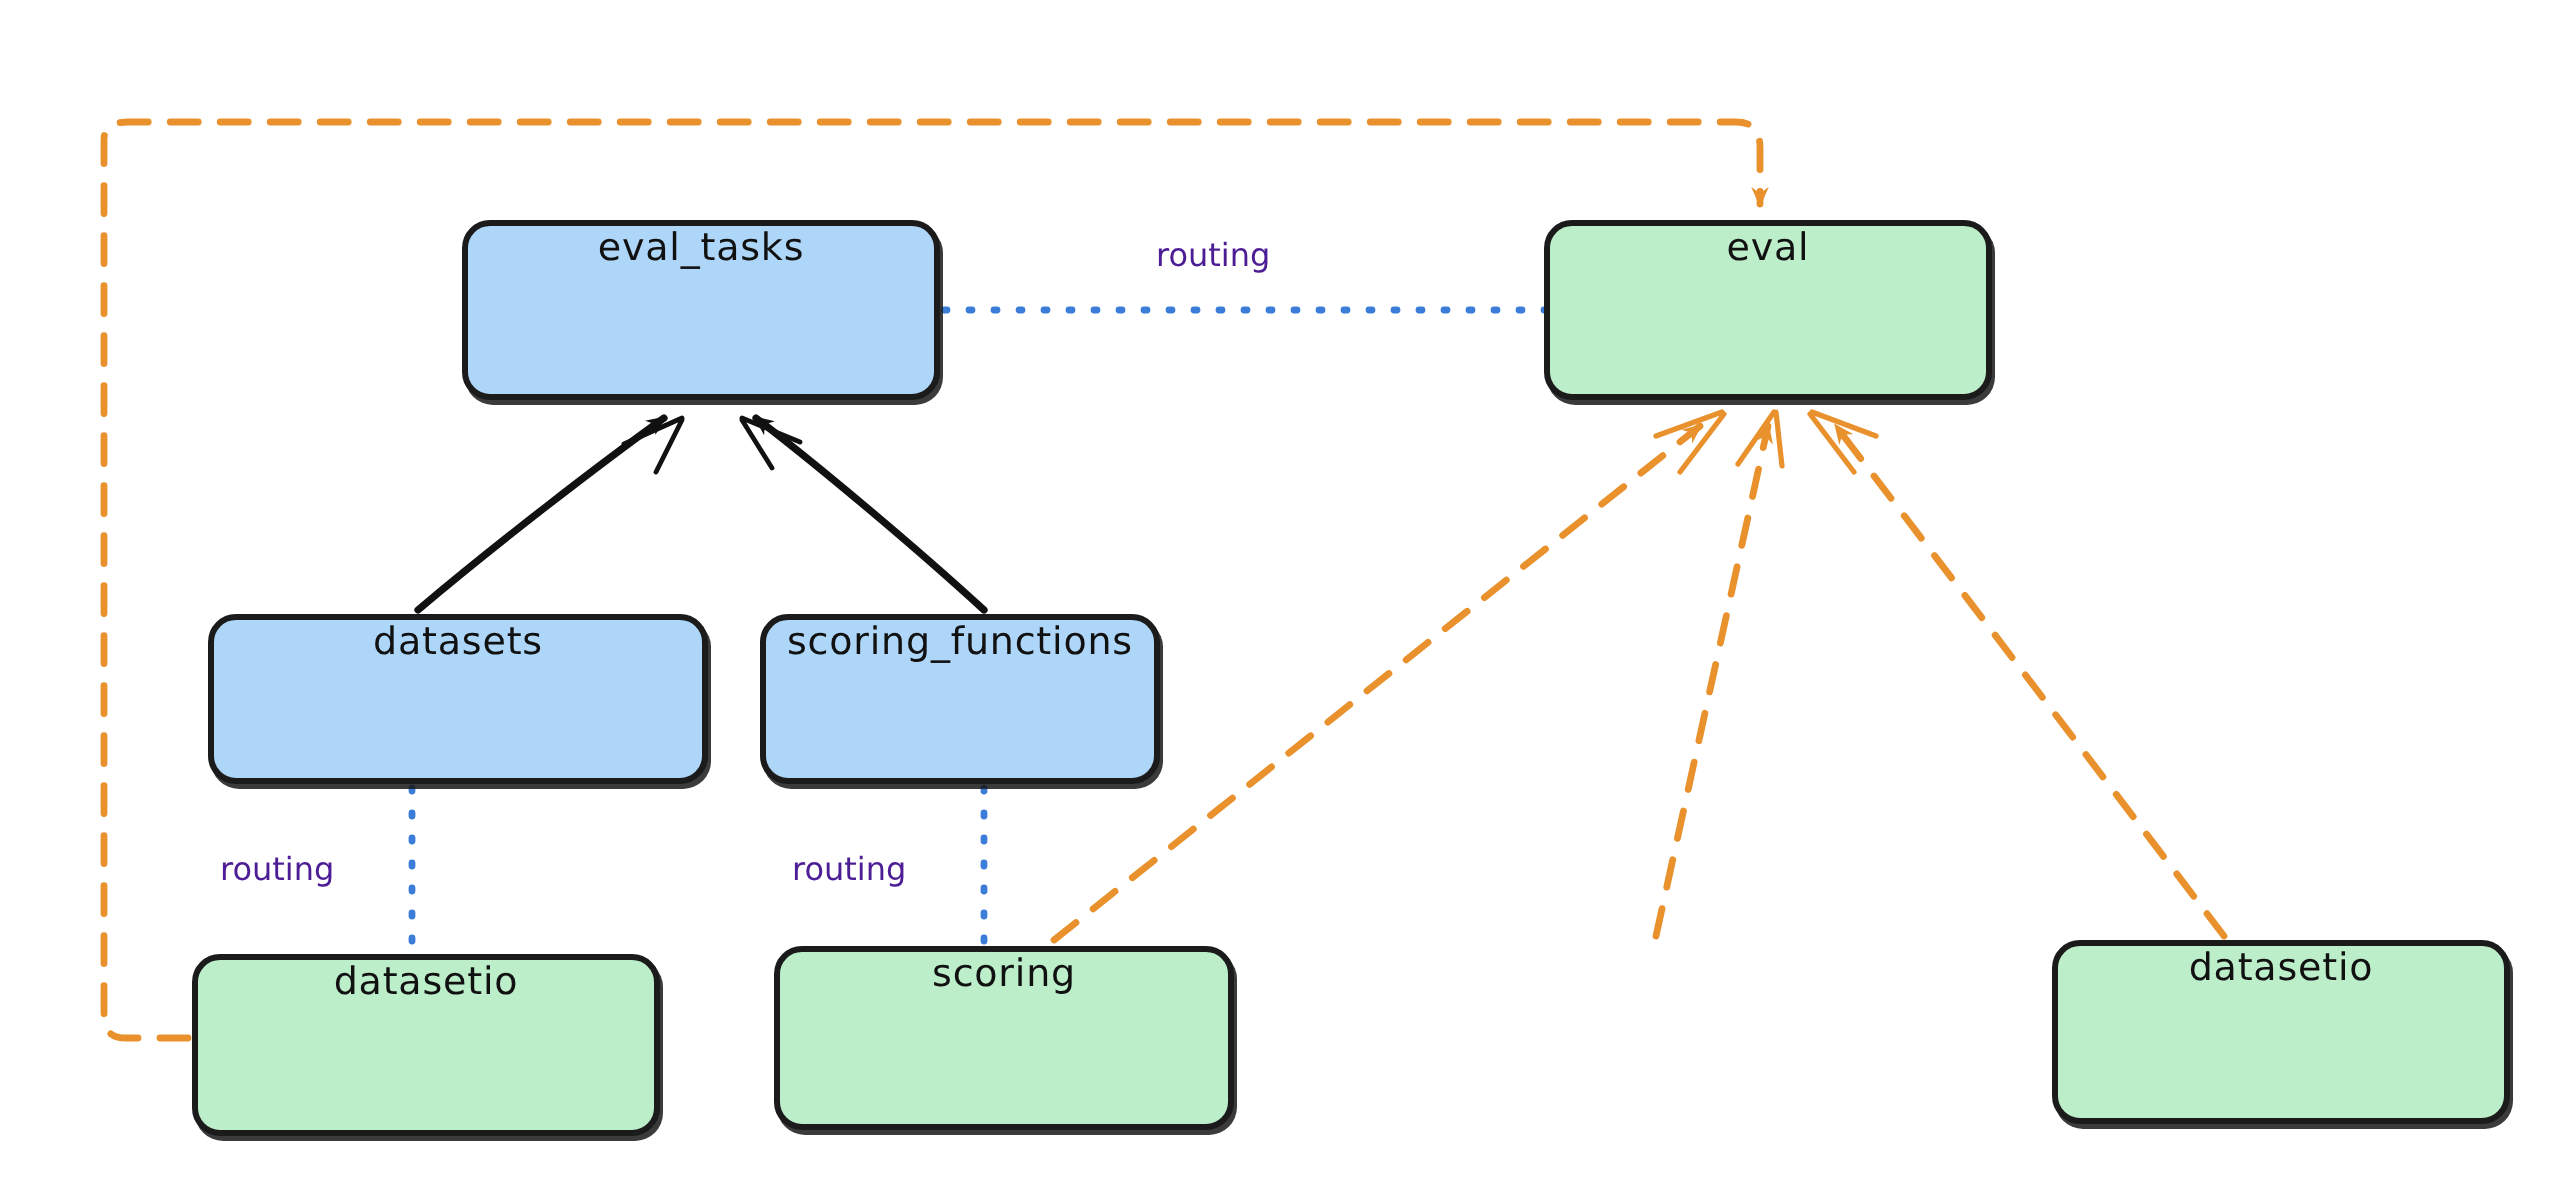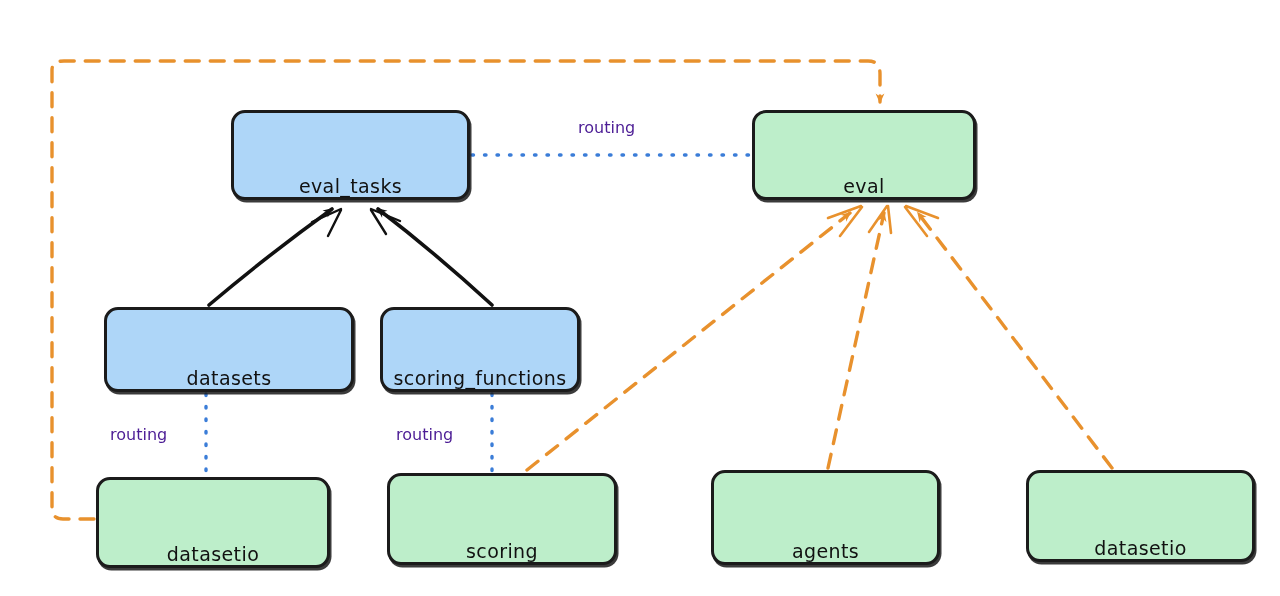--- a/index.html
+++ b/index.html
@@ -1,20 +1,20 @@
 <!DOCTYPE html>
 <html><head>
 <meta charset="utf-8">
 <style>
   html,body{margin:0;padding:0;background:#ffffff;}
   body{width:1280px;height:596px;overflow:hidden;
        font-family:"DejaVu Sans","Liberation Sans",sans-serif;}
   #canvas{position:relative;width:1280px;height:596px;background:#fff;}
   svg#wires{position:absolute;left:0;top:0;width:1280px;height:596px;}
-  .node{position:absolute;display:flex;align-items:flex-end;justify-content:center;
+  .node{position:absolute;display:flex;align-items:flex-start;justify-content:center;
         border:3px solid #1b1b1b;border-radius:14px;box-sizing:border-box;
         box-shadow:1.5px 2.5px 0 rgba(25,25,25,0.85);}
   .node span{font-size:19px;color:#111;letter-spacing:.4px;white-space:nowrap;}
   .node.blue{background:#aed6f8;}
   .node.green{background:#bdeeca;}
   .elabel{position:absolute;color:#4c1d95;font-size:16px;white-space:nowrap;}
 </style>
 </head>
 <body>
 
@@ -53,43 +53,40 @@
     <path d="M869,232 L887,206 M891,233 L888,206" fill="none" stroke="#e8912d" stroke-width="2.6" stroke-linecap="round"></path>
 
     <path d="M1112,468 L918,213" fill="none" stroke="#e8912d" stroke-width="3.4" stroke-linecap="round" stroke-dasharray="14 11" marker-end="url(#ah-orange)"></path>
     <path d="M938,218 L906,206 M927,236 L905,207" fill="none" stroke="#e8912d" stroke-width="2.6" stroke-linecap="round"></path>
   </svg>
 
   <div class="node blue" style="left:231px;top:110px;width:239px;height:90px;">
     <span>eval_tasks</span>
   </div>
 
-  <div class="node green" style="left:752px;top:110px;width:224px;height:90px;">
+  <div class="node green" style="left:772px;top:110px;width:224px;height:90px;">
     <span>eval</span>
   </div>
 
   <div class="node blue" style="left:104px;top:307px;width:250px;height:85px;">
     <span>datasets</span>
   </div>
 
   <div class="node blue" style="left:380px;top:307px;width:200px;height:85px;">
     <span>scoring_functions</span>
   </div>
 
   <div class="node green" style="left:387px;top:473px;width:230px;height:92px;">
     <span>scoring</span>
   </div>
 
   <div class="node green" style="left:96px;top:477px;width:234px;height:91px;">
     <span>datasetio</span>
   </div>
 
-  <div class="node green" style="left:711px;top:470px;width:229px;height:95px;">
-    <span>agents</span>
-  </div>
 
   <div class="node green" style="left:1026px;top:470px;width:229px;height:92px;">
     <span>datasetio</span>
   </div>
 
   <div class="elabel" style="left:578px;top:118px;">routing</div>
   <div class="elabel" style="left:110px;top:425px;">routing</div>
   <div class="elabel" style="left:396px;top:425px;">routing</div>
 
 </div>

